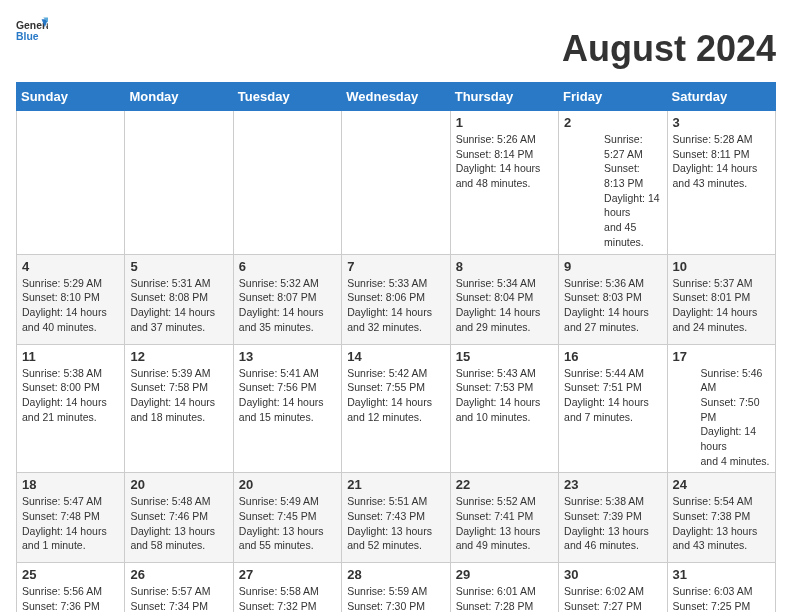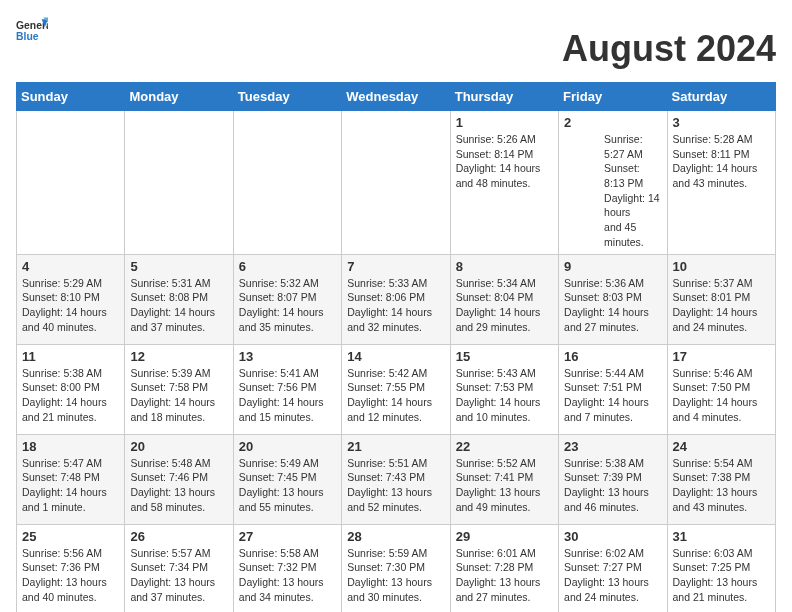--- a/index.html
+++ b/index.html
@@ -225,21 +225,21 @@
         </td>
         <td>
           <span class="day-number">16</span>
           <div class="day-info" style="white-space: pre-line;">Sunrise: 5:44 AM
 Sunset: 7:51 PM
 Daylight: 14 hours
 and 7 minutes.</div>
         </td>
         <td>
           <span class="day-number">17</span>
-          <div class="day-info" style="white-space: pre-line;">Sunrise: 5:46 AM
+          <div class="day-info" style="white-space: pre-line; margin-left: 28px;">Sunrise: 5:46 AM
 Sunset: 7:50 PM
 Daylight: 14 hours
 and 4 minutes.</div>
         </td>
       </tr>
       <tr>
         <td>
           <span class="day-number">18</span>
           <div class="day-info" style="white-space: pre-line;">Sunrise: 5:47 AM
 Sunset: 7:48 PM

